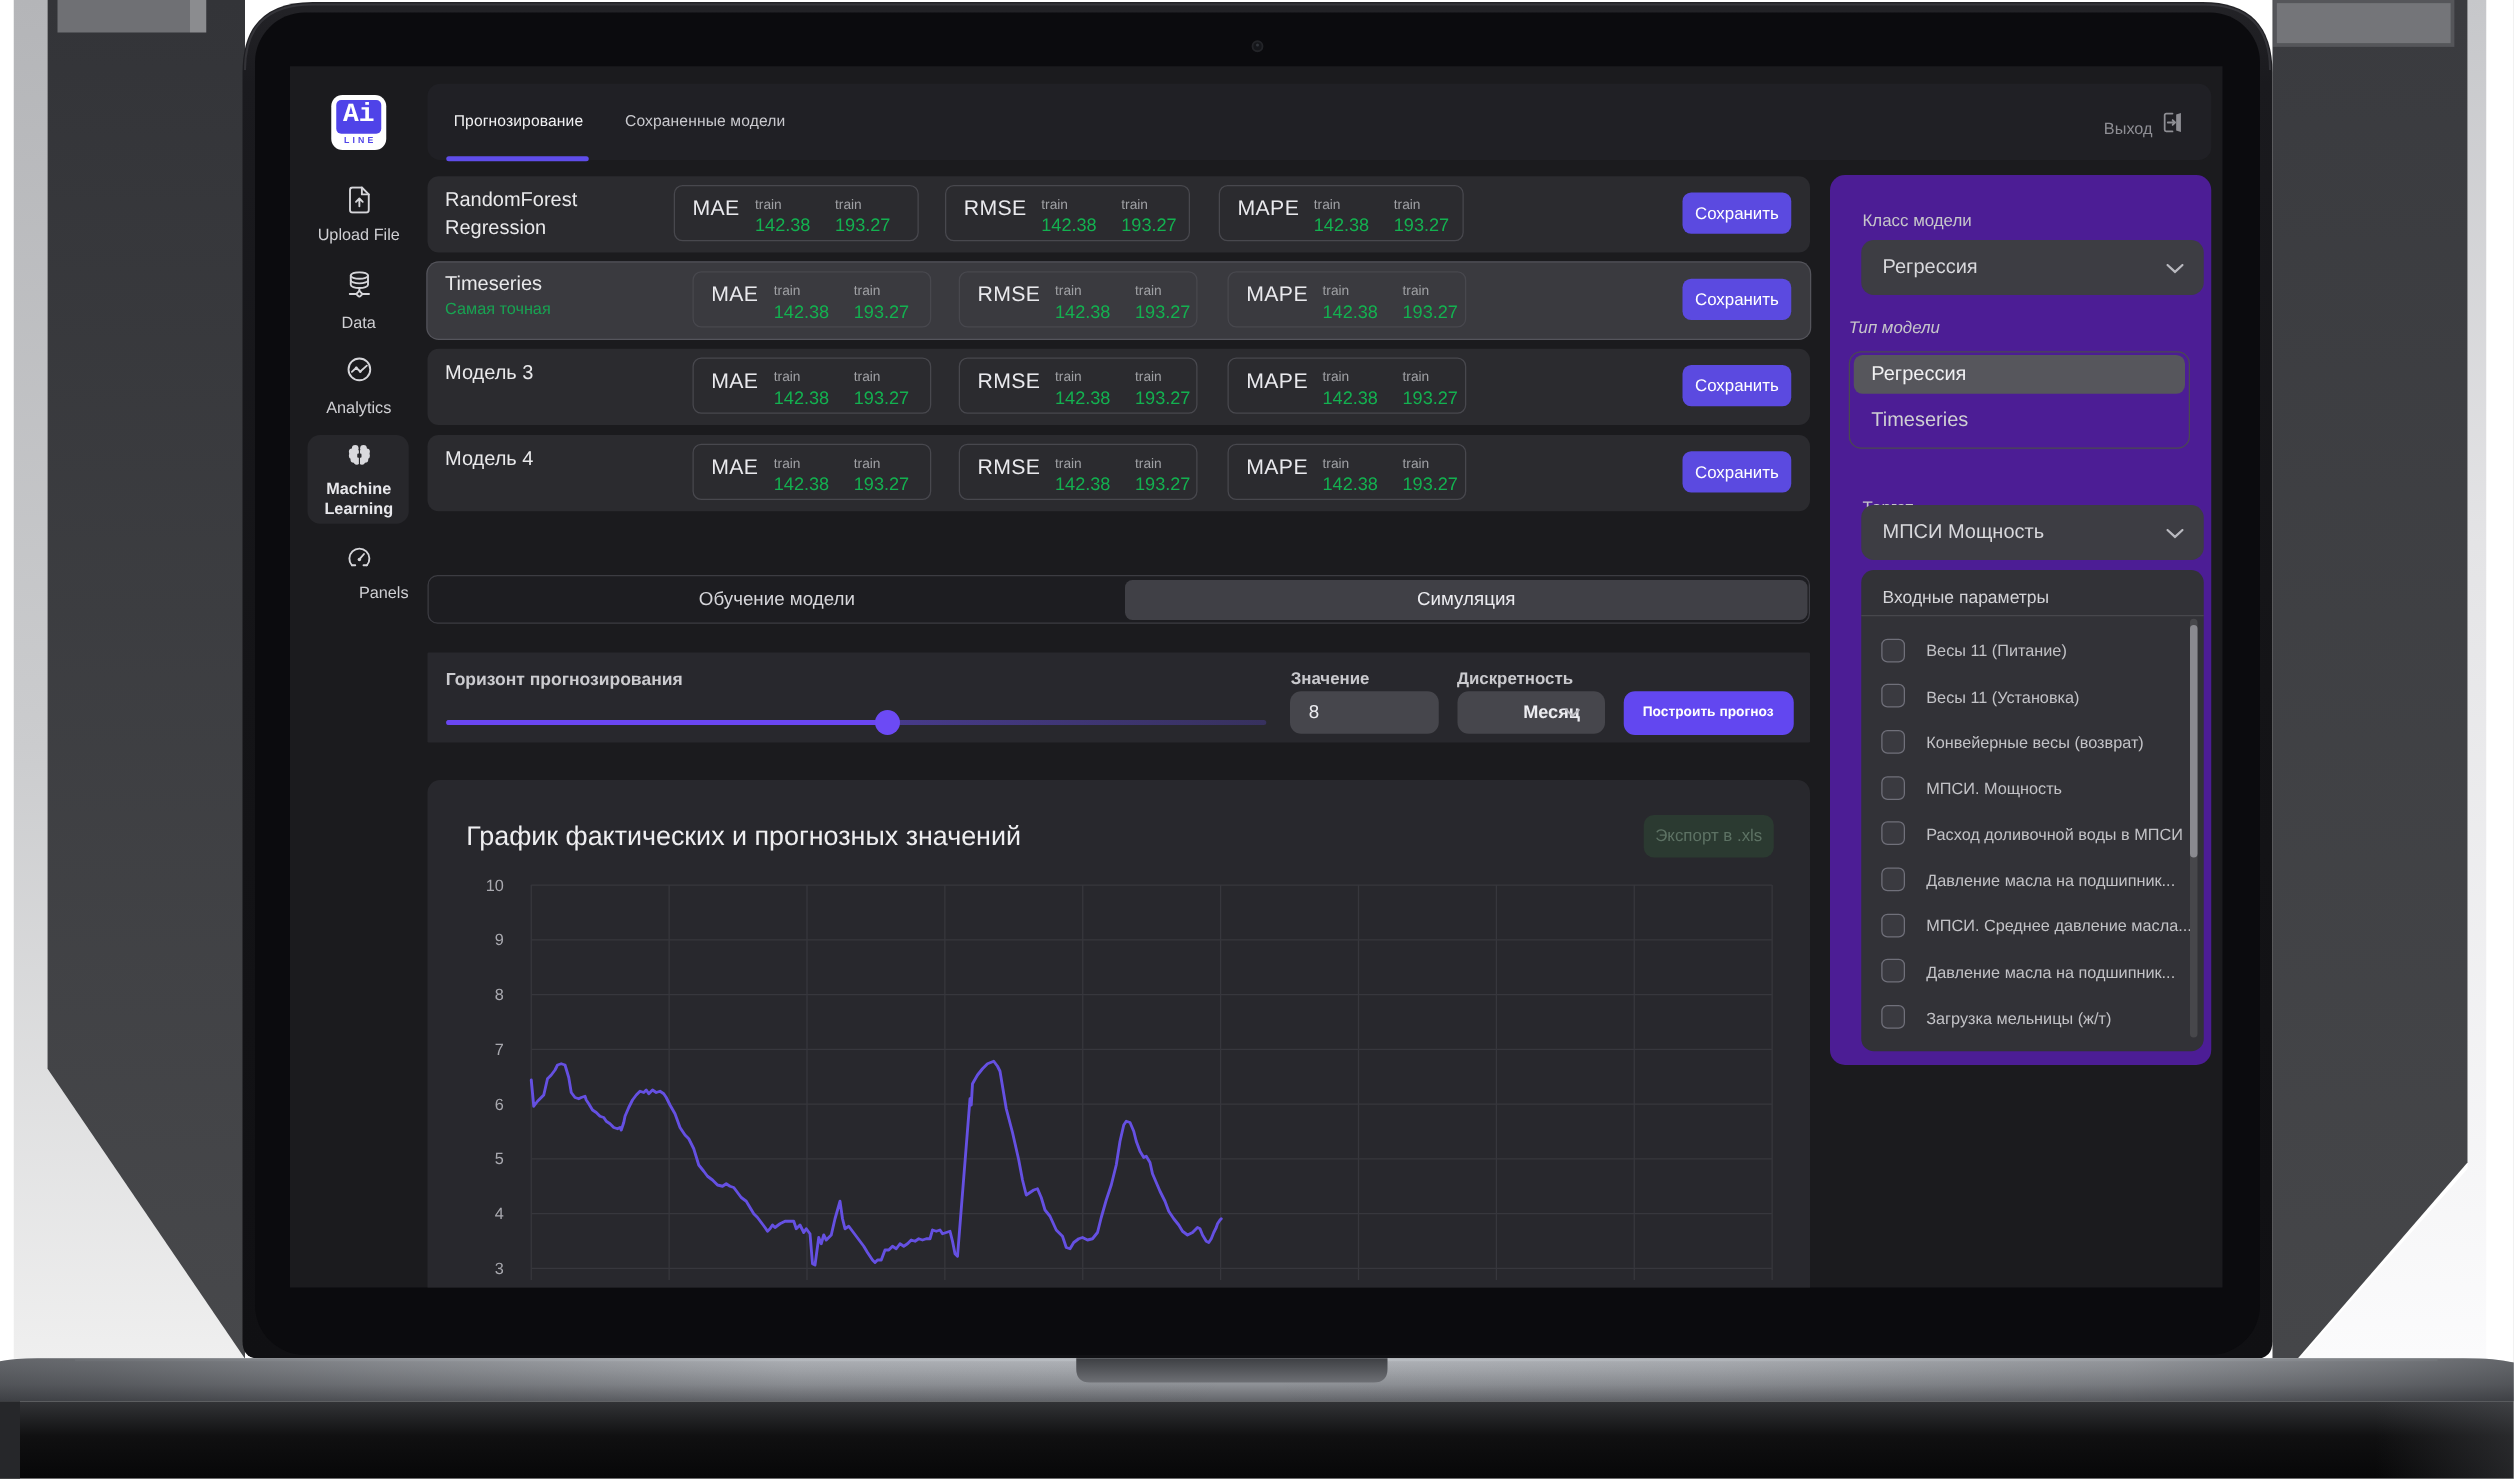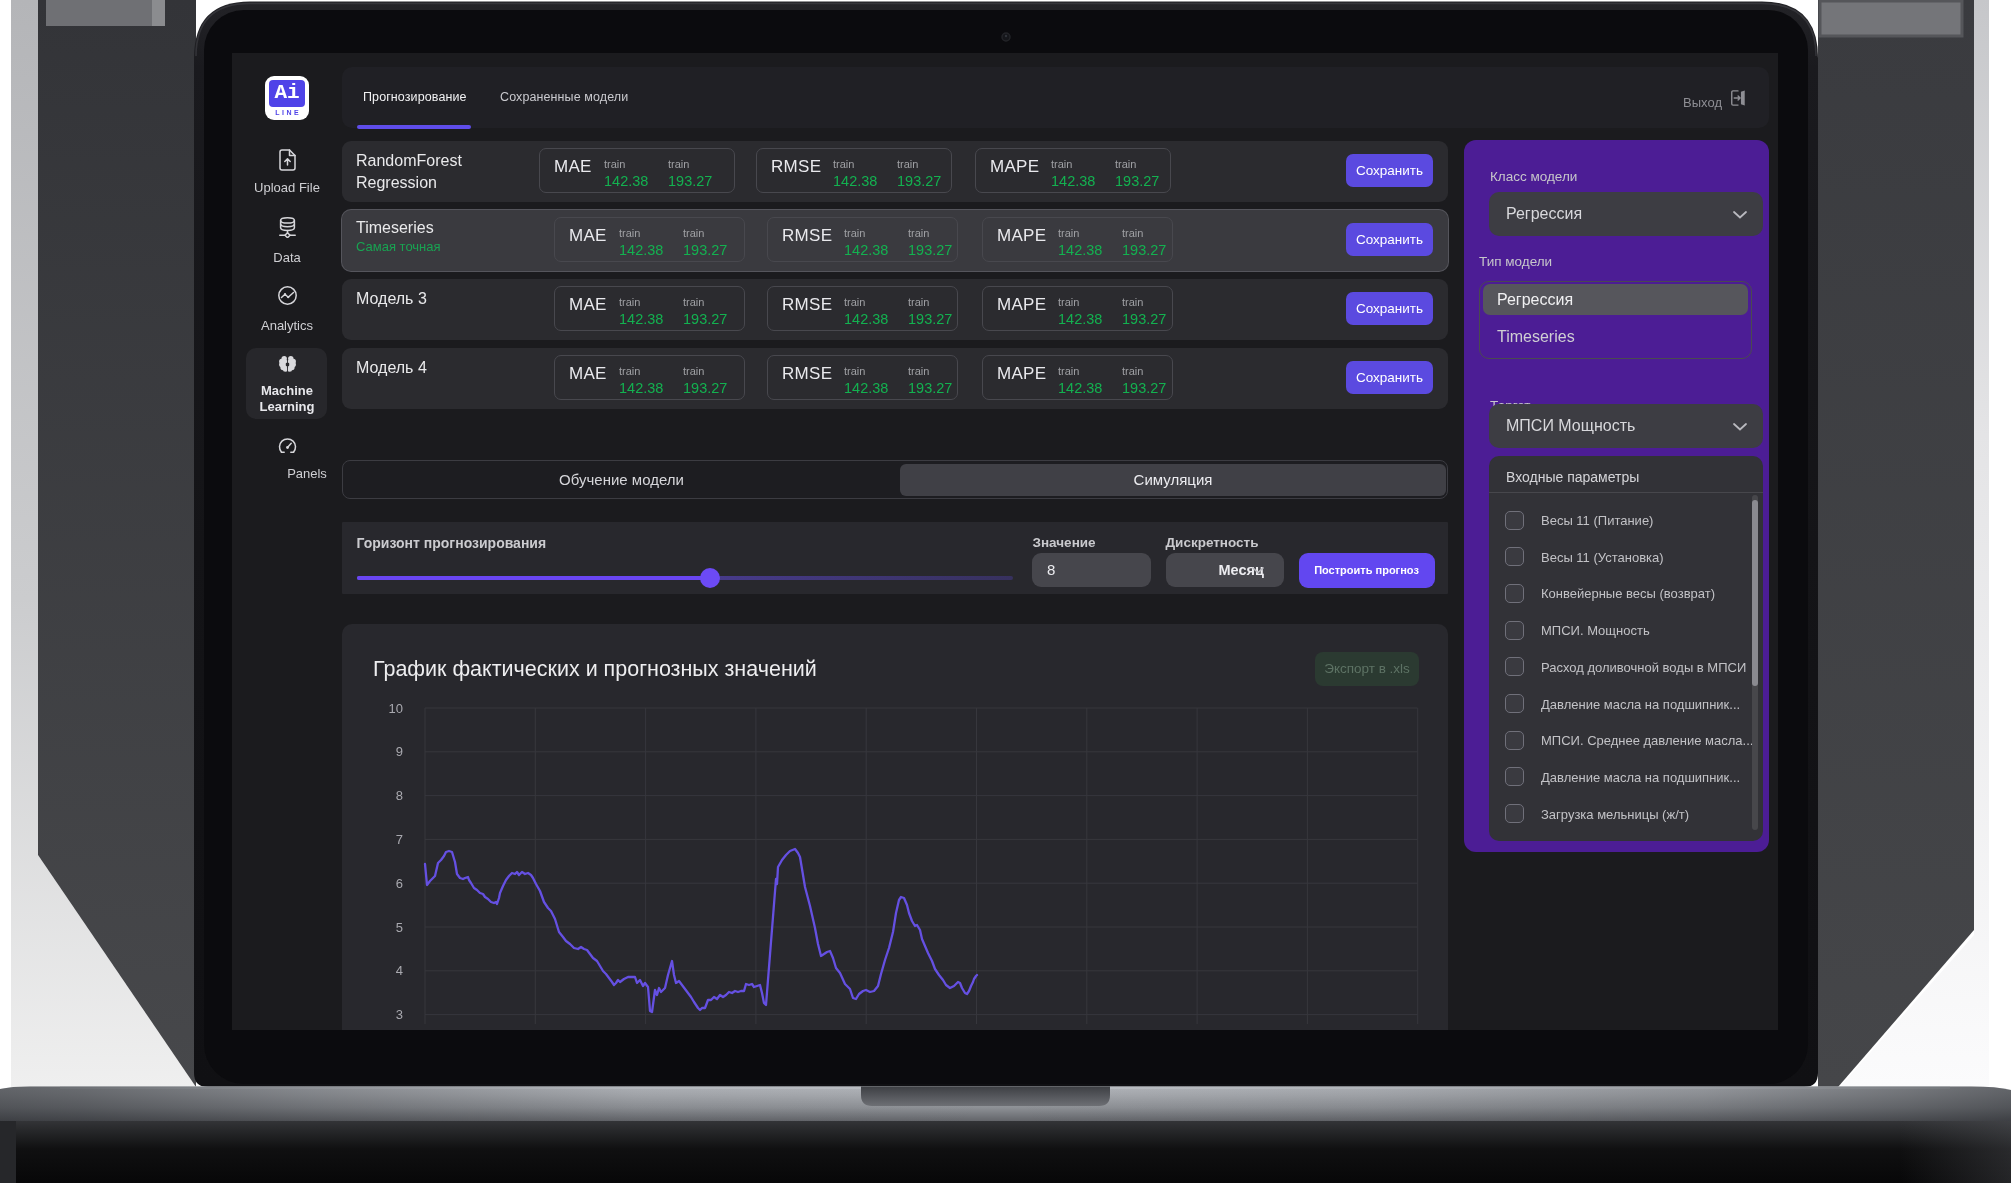--- a/index.html
+++ b/index.html
@@ -364,21 +364,21 @@
   </div>
 
   <div id="rpanel" class="abs">
     <div class="abs rlabel" style="left:26px;top:29px;">Класс модели</div>
     <div class="abs rdrop" style="top:52px;">
           <span class="txt">Регрессия</span>
           <svg class="abs" style="left:244px;top:19px;" width="14" height="8" viewBox="0 0 14 8" fill="none" stroke="#b9b9bf" stroke-width="1.8" stroke-linecap="round">
             <path d="M1 1 L7 6.5 L13 1"></path>
           </svg>
         </div>
-    <div class="abs rlabel" style="left:15px;top:114px;">Тип модели</div>
+    <div class="abs rlabel" style="left:15px;top:114px;font-style:italic;">Тип модели</div>
     <div class="abs" style="left:15px;top:141px;width:273px;height:78px;border:1.5px solid #4a4a50;border-radius:10px;"></div>
     <div class="abs" style="left:19px;top:144px;width:265px;height:31px;background:#56565c;border-radius:7px;color:#f0f0f2;font-size:16px;line-height:31px;text-indent:14px;">Регрессия</div>
     <div class="abs" style="left:33px;top:188px;font-size:16px;color:#cfcfd3;">Timeseries</div>
     <div class="abs rlabel" style="left:26px;top:258px;">Таргет</div>
     <div class="abs rdrop" style="top:264px;">
           <span class="txt">МПСИ Мощность</span>
           <svg class="abs" style="left:244px;top:19px;" width="14" height="8" viewBox="0 0 14 8" fill="none" stroke="#b9b9bf" stroke-width="1.8" stroke-linecap="round">
             <path d="M1 1 L7 6.5 L13 1"></path>
           </svg>
         </div>

